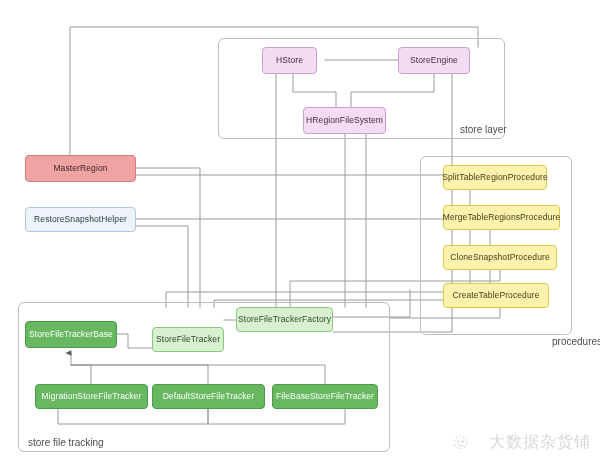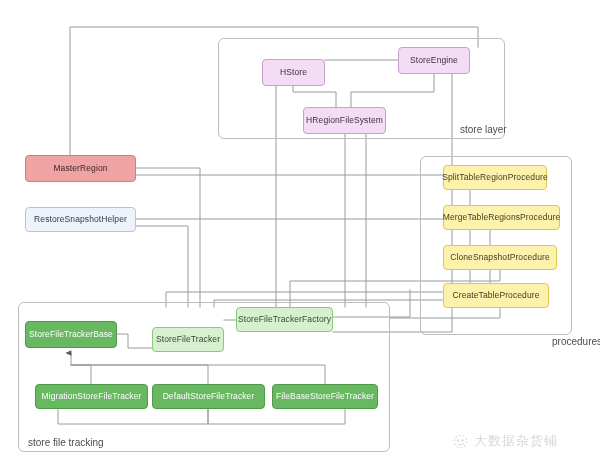--- a/index.html
+++ b/index.html
@@ -14,21 +14,21 @@
        background:transparent;z-index:1;}
   .grp-label{position:absolute;font-size:10px;color:#4d4d4d;z-index:6;white-space:nowrap;}
   .pink{background:#f4ddf4;border-color:#c79fd0;color:#3c2f3f;}
   .red{background:#f0a3a3;border-color:#d97a7a;color:#40272a;}
   .blue{background:#eef3fb;border-color:#b3c6e0;color:#2f3a48;}
   .yellow{background:#fdf2ac;border-color:#ddc84f;color:#403c20;}
   .lgreen{background:#d7f0d0;border-color:#8cc87c;color:#2d4a27;}
   .mgreen{background:#67b860;border-color:#4e9a49;color:#ffffff;}
   .watermark{position:absolute;display:flex;align-items:center;gap:5px;z-index:8;
              opacity:.30;color:#7a7a7a;}
-  .wm-text{font-size:13px;font-family:"DejaVu Sans",sans-serif;letter-spacing:1px;}
+  .wm-text{font-size:16px;font-family:"DejaVu Sans",sans-serif;letter-spacing:1px;margin-left:15px;}
 </style>
 </head>
 <body>
 
 <div id="canvas">
 
   <svg class="wires" viewBox="0 0 600 469" xmlns="http://www.w3.org/2000/svg">
     <defs>
       <marker id="arrUp" markerWidth="7" markerHeight="7" refX="3.2" refY="5.6" orient="auto" markerUnits="userSpaceOnUse">
         <path d="M3.2,0 L6,6 L0.4,6 Z" fill="#5a5a5a"></path>
@@ -64,21 +64,21 @@
 
   <div id="group-layer">
       <div class="grp" style="left: 218px; top: 38px; width: 287px; height: 101px;"></div>
       <div class="grp-label" style="left: 460px; top: 124px;">store layer</div>
       <div class="grp" style="left: 420px; top: 156px; width: 152px; height: 179px;"></div>
       <div class="grp-label" style="left: 512px; top: 336px; margin-left: 40px;">procedures</div>
       <div class="grp" style="left: 18px; top: 302px; width: 372px; height: 150px;"></div>
       <div class="grp-label" style="left: 28px; top: 437px;">store file tracking</div>
     </div>
   <div id="node-layer">
-      <div class="node pink" style="left: 262px; top: 59px; width: 63px; height: 27px;">HStore</div>
+      <div class="node pink" style="left: 262px; top: 47px; width: 55px; height: 27px;">HStore</div>
       <div class="node pink" style="left: 398px; top: 47px; width: 72px; height: 27px;">StoreEngine</div>
       <div class="node pink" style="left: 303px; top: 107px; width: 83px; height: 27px;">HRegionFileSystem</div>
       <div class="node red" style="left: 25px; top: 155px; width: 111px; height: 27px;">MasterRegion</div>
       <div class="node blue" style="left: 25px; top: 207px; width: 111px; height: 25px;">RestoreSnapshotHelper</div>
       <div class="node yellow" style="left: 443px; top: 165px; width: 104px; height: 25px;">SplitTableRegionProcedure</div>
       <div class="node yellow" style="left: 443px; top: 205px; width: 117px; height: 25px;">MergeTableRegionsProcedure</div>
       <div class="node yellow" style="left: 443px; top: 245px; width: 114px; height: 25px;">CloneSnapshotProcedure</div>
       <div class="node yellow" style="left: 443px; top: 283px; width: 106px; height: 25px;">CreateTableProcedure</div>
       <div class="node lgreen" style="left: 152px; top: 307px; width: 72px; height: 25px; margin-top: 20px;">StoreFileTracker</div>
       <div class="node lgreen" style="left: 236px; top: 307px; width: 97px; height: 25px;">StoreFileTrackerFactory</div>

